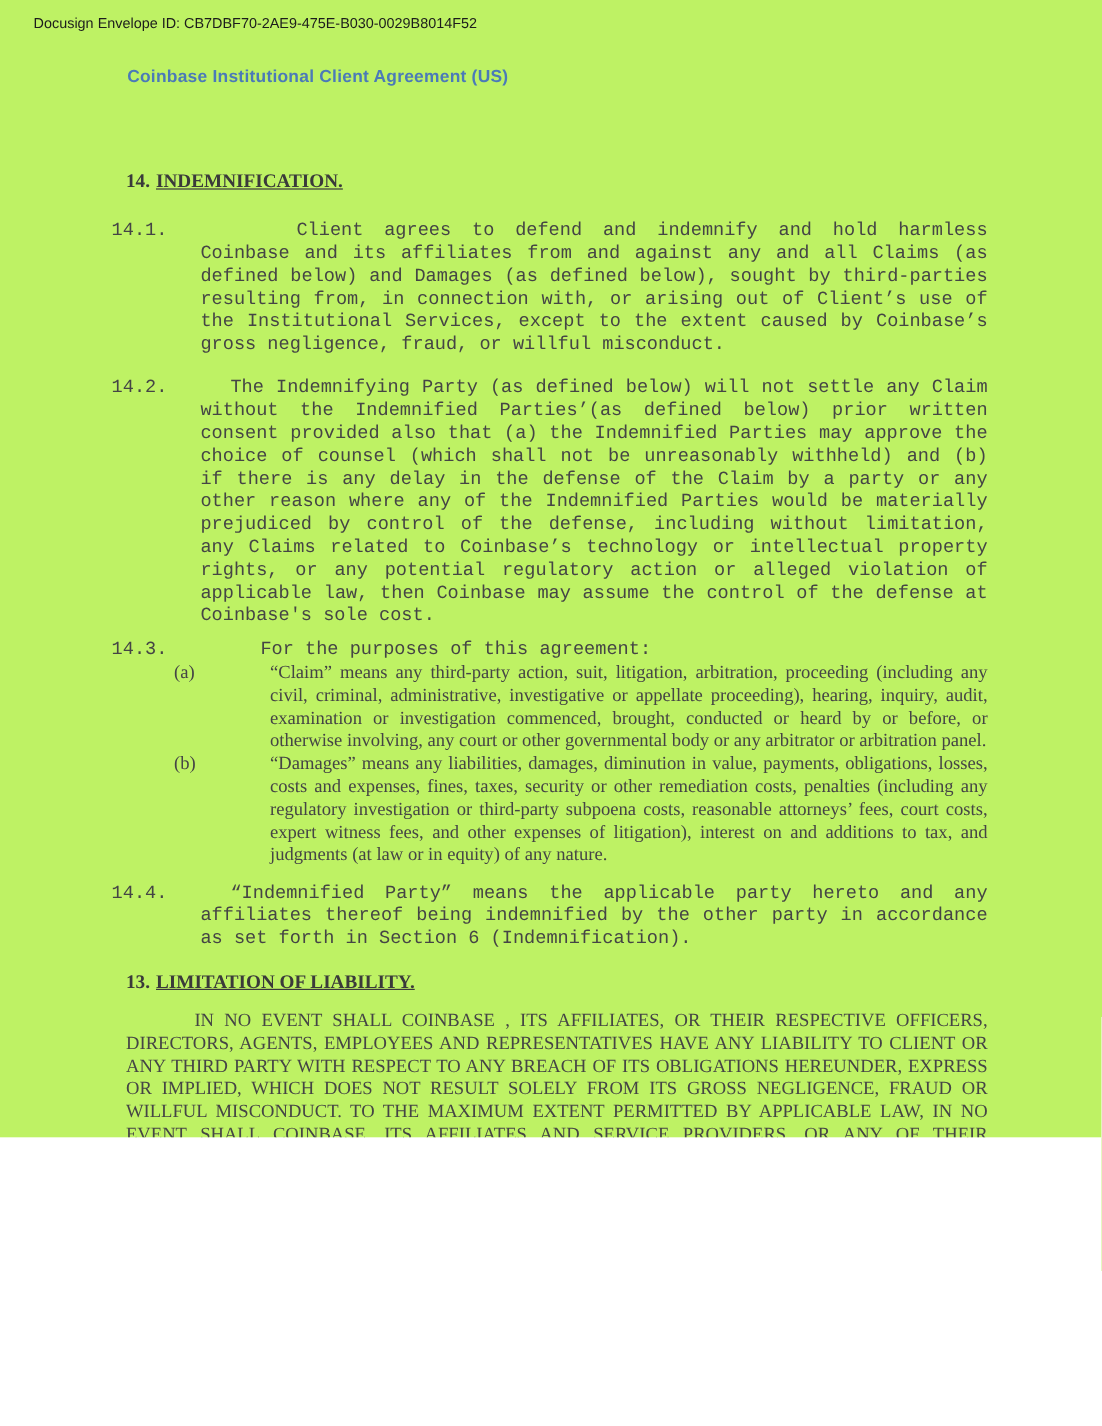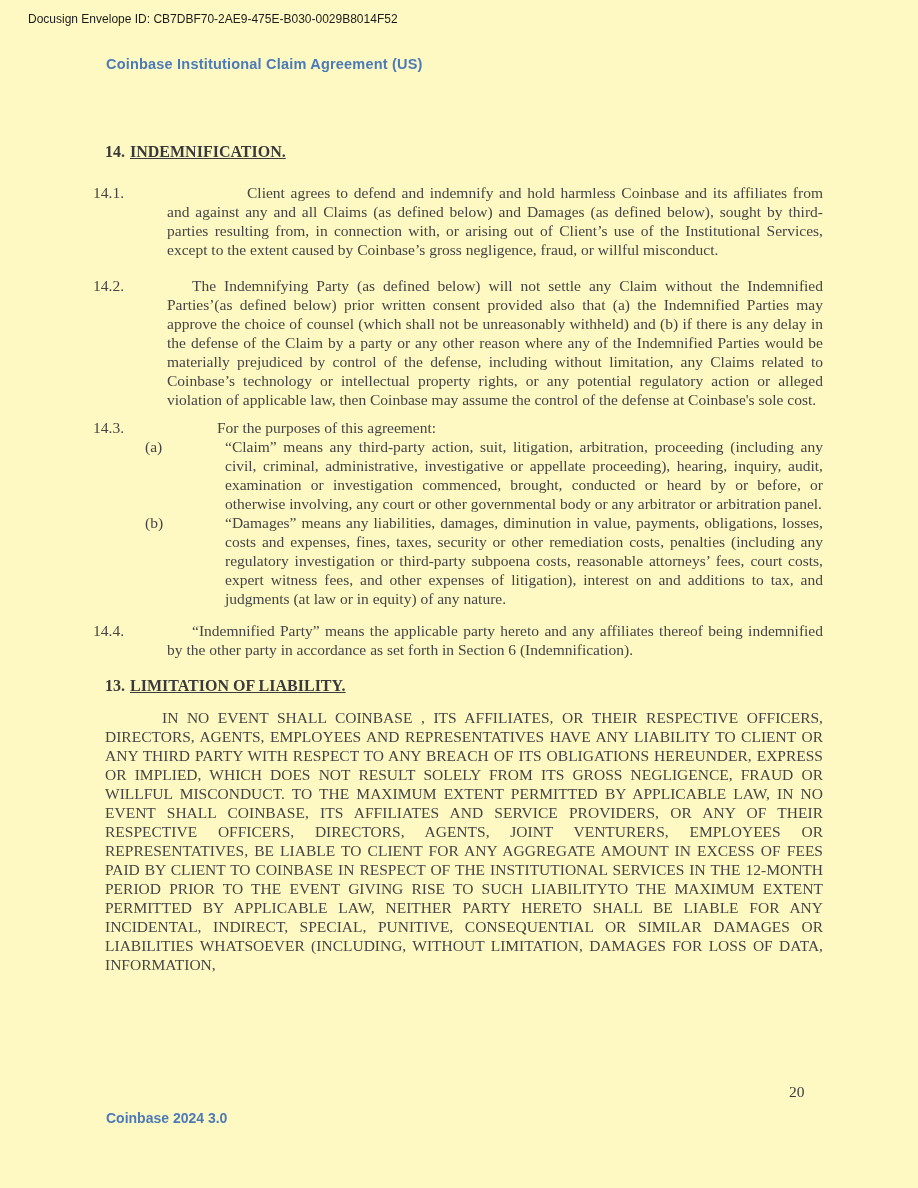--- a/index.html
+++ b/index.html
@@ -1,17 +1,17 @@
 <!DOCTYPE html>
 <html><head>
 <meta charset="utf-8">
 <style>
   html, body { margin:0; padding:0; background:#ffffff; }
   .page {
-    position:relative; width:918px; height:1188px; background:#fef9c3;
+    position:relative; width:918px; height:948px; background:#bef264;
     font-family:"Liberation Serif","DejaVu Serif",serif; color:#454545;
     overflow:hidden;
   }
   p { margin:0; }
   .docusign {
     position:absolute; left:28px; top:12px;
     font-family:"Liberation Sans","DejaVu Sans",sans-serif;
     font-size:12px; color:#1c1c1c;
   }
   .doc-title {
@@ -21,21 +21,21 @@
   }
   .content {
     position:absolute; left:105px; top:142px; width:718px;
     font-size:15.5px; line-height:19px;
   }
   .sec-head { font-size:16px; font-weight:bold; color:#3a3a3a; }
   .sec-num { display:inline-block; width:25px;font-family:Liberation Serif, serif; }
   .sec-title { text-decoration:underline; }
   #sec14-head { margin-bottom:22px; }
   #sec15-head { margin-top:17px; margin-bottom:13px; }
-  .npara { padding-left:62px; text-indent:-37px; text-align:justify; }
+  .npara { padding-left:62px; text-indent:-37px; text-align:justify;font-family:Liberation Mono, monospace; }
   .pnum { display:inline-block; }
   #p141 .pnum { width:117px; }
   #p142 .pnum { width:62px; }
   #p143 .pnum { width:87px; }
   #p144 .pnum { width:62px; }
   #p141 { margin-bottom:17px; }
   #p142 { margin-bottom:9px; }
   #p144 { margin-top:13px; }
   .litem { padding-left:120px; text-indent:-40px; text-align:justify; }
   .dlabel { display:inline-block; width:40px; }
@@ -47,21 +47,21 @@
     font-size:14px; font-weight:bold; color:#4b7ab8;
   }
 </style>
 </head>
 <body>
 
 <div class="page">
 
   <div class="docusign">Docusign Envelope ID: CB7DBF70-2AE9-475E-B030-0029B8014F52</div>
 
-  <div class="doc-title">Coinbase Institutional Claim Agreement (US)</div>
+  <div class="doc-title">Coinbase Institutional Client Agreement (US)</div>
 
   <div class="content">
 
     <p class="sec-head" id="sec14-head"><span class="sec-num">14.</span><span class="sec-title">INDEMNIFICATION.</span></p>
 
     <p class="npara" id="p141"><span class="pnum">14.1.</span><span>Client agrees to defend and indemnify and hold harmless Coinbase and its affiliates from and against any and all Claims (as defined below) and Damages (as defined below), sought by third-parties resulting from, in connection with, or arising out of Client’s use of the Institutional Services, except to the extent caused by Coinbase’s gross negligence, fraud, or willful misconduct.</span></p>
 
     <p class="npara" id="p142"><span class="pnum">14.2.</span><span>The Indemnifying Party (as defined below) will not settle any Claim without the Indemnified Parties’(as defined below) prior written consent provided also that (a) the Indemnified Parties may approve the choice of counsel (which shall not be unreasonably withheld) and (b) if there is any delay in the defense of the Claim by a party or any other reason where any of the Indemnified Parties would be materially prejudiced by control of the defense, including without limitation, any Claims related to Coinbase’s technology or intellectual property rights, or any potential regulatory action or alleged violation of applicable law, then Coinbase may assume the control of the defense at Coinbase's sole cost.</span></p>
 
     <p class="npara" id="p143"><span class="pnum">14.3.</span><span>For the purposes of this agreement:</span></p>

